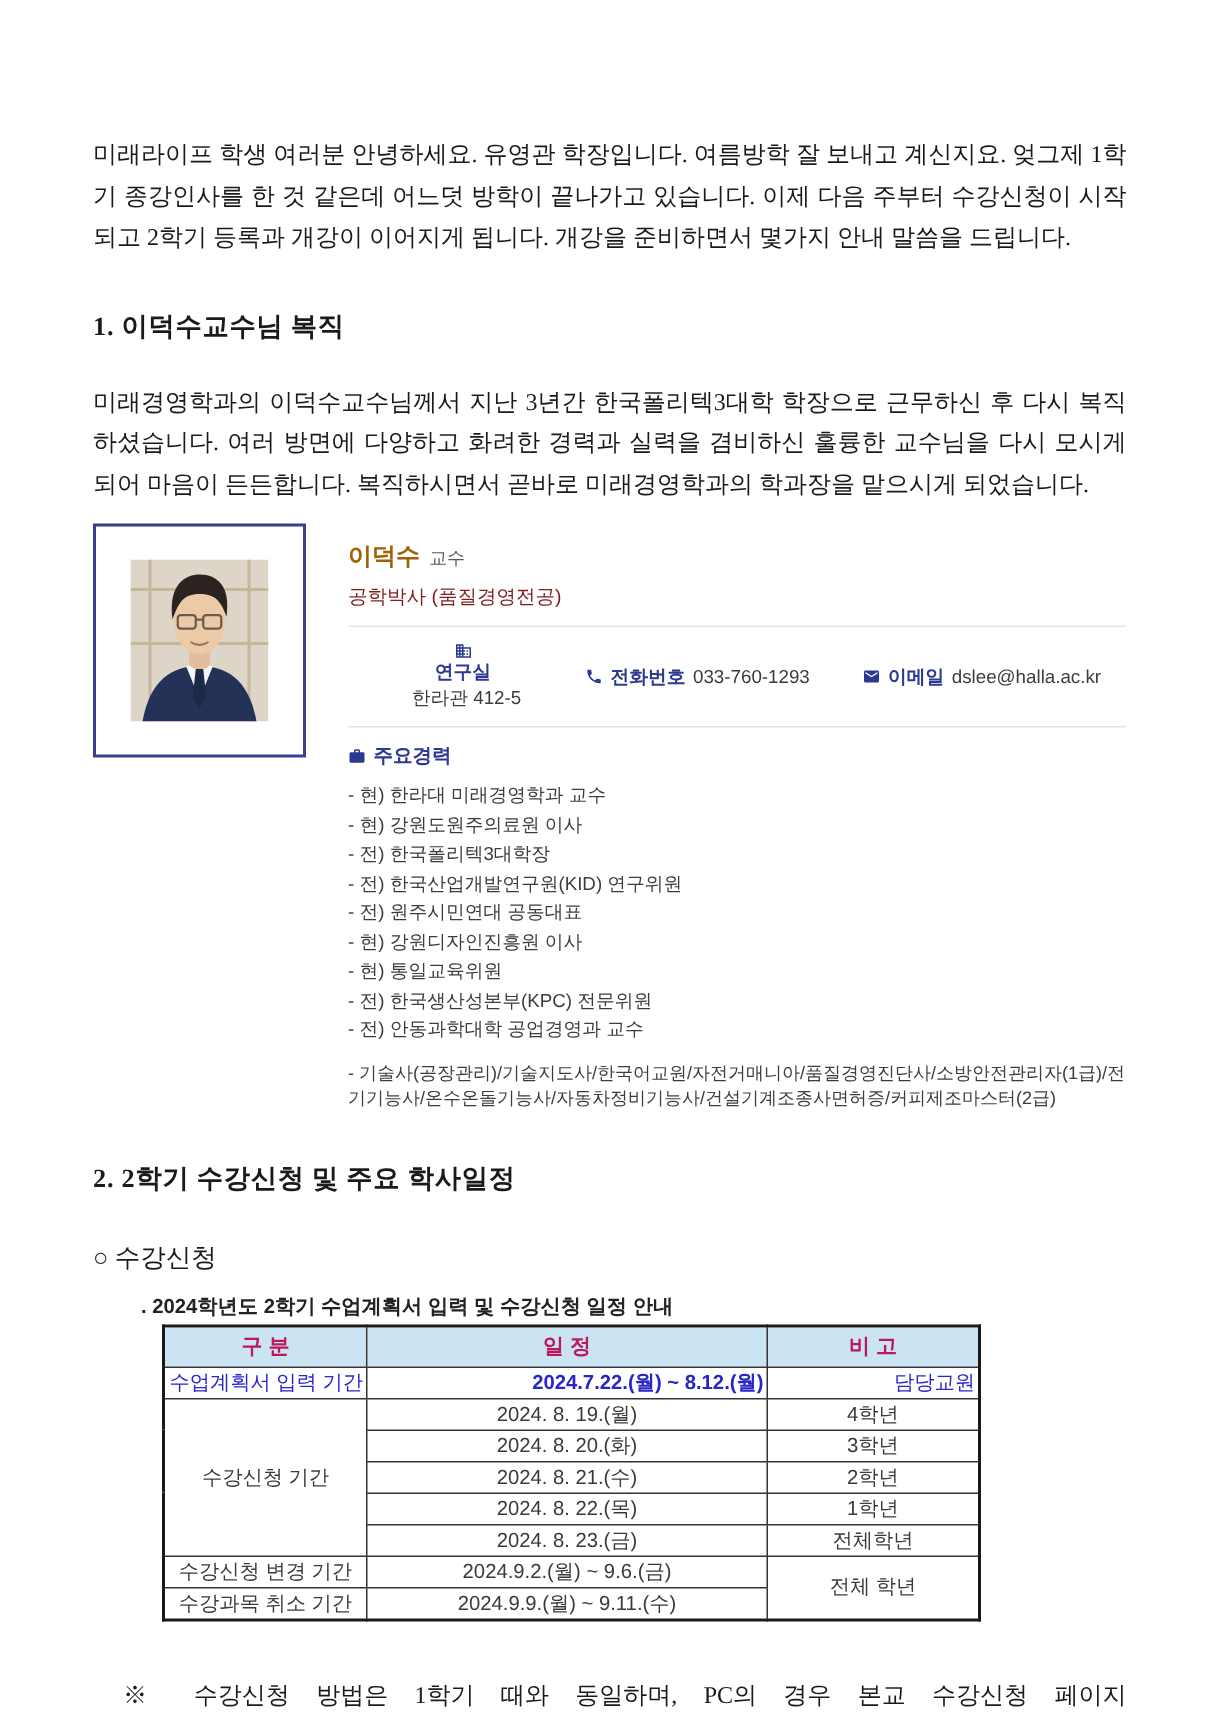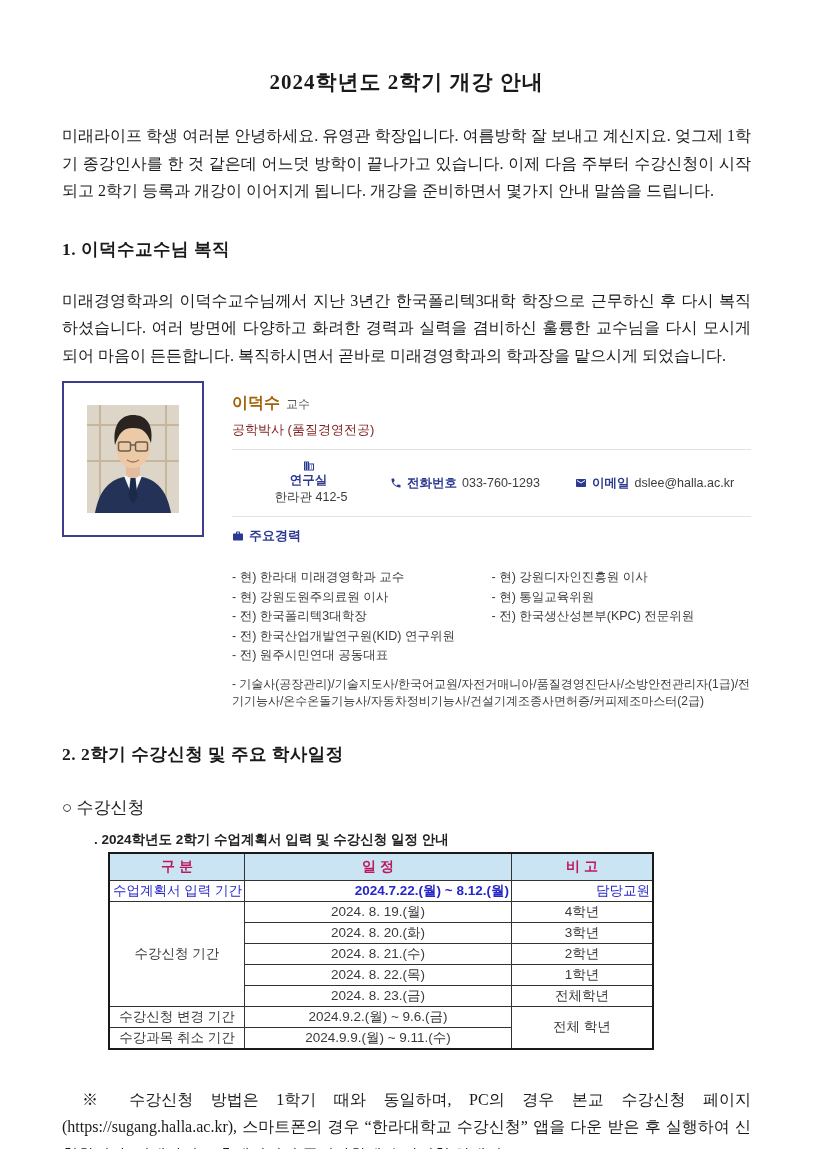--- a/index.html
+++ b/index.html
@@ -42,21 +42,21 @@
   .card-divider{border:none;border-top:1px solid #e3e3e3;margin:10px 0;}
   .contact-row{display:flex;align-items:center;font-size:12.5px;color:#3c3c3c;}
   .contact-item{display:flex;align-items:center;white-space:nowrap;}
   .contact-item.c1{width:158px;flex-direction:column;}
   .contact-item.c2{width:185px;}
   .cicon{display:inline-flex;margin-right:5px;}
   .cicon svg{width:12px;height:12px;fill:#2b3990;}
   .contact-label{color:#2b3990;font-weight:bold;margin-right:5px;}
   .career-heading-row{display:flex;align-items:center;margin-top:2px;}
   .career-heading{font-size:13px;font-weight:bold;color:#2b3990;}
-  .career-cols{display:flex;margin-top:23px;}
+  .career-cols{display:flex;margin-top:8px;flex-direction:column;}
   .career-col{width:50%;}
   .career-item{font-size:12.5px;color:#3c3c3c;line-height:19.5px;}
   .prof-certs{font-size:12px;color:#3c3c3c;line-height:17px;margin-top:10px;}
   
   .sub-heading{font-size:17px;margin-top:30px;}
   .table-caption{
     font-family:"Liberation Sans", sans-serif;
     font-size:13.5px;font-weight:bold;color:#222222;
     margin:12px 0 3px 32px;
   }
@@ -83,21 +83,20 @@
   .footer-para{
     font-size:16px;line-height:27.5px;text-align:justify;
     margin:36px 0 0 0;text-indent:20px;
   }
 </style>
 </head>
 <body>
 
 <div class="page">
 
-  <h1 class="doc-title">2024학년도 2학기 개강 안내</h1>
 
   <p class="body-para">미래라이프 학생 여러분 안녕하세요. 유영관 학장입니다. 여름방학 잘 보내고 계신지요. 엊그제 1학기 종강인사를 한 것 같은데 어느덧 방학이 끝나가고 있습니다. 이제 다음 주부터 수강신청이 시작되고 2학기 등록과 개강이 이어지게 됩니다. 개강을 준비하면서 몇가지 안내 말씀을 드립니다.</p>
 
   <h2 class="sec-heading">1. 이덕수교수님 복직</h2>
 
   <p class="body-para">미래경영학과의 이덕수교수님께서 지난 3년간 한국폴리텍3대학 학장으로 근무하신 후 다시 복직하셨습니다. 여러 방면에 다양하고 화려한 경력과 실력을 겸비하신 훌륭한 교수님을 다시 모시게 되어 마음이 든든합니다. 복직하시면서 곧바로 미래경영학과의 학과장을 맡으시게 되었습니다.</p>
 
   <div class="prof-card">
     <div class="photo-frame">
       <svg viewBox="0 0 92 108" aria-hidden="true">
@@ -177,20 +176,21 @@
           <div class="career-item">- 현) 한라대 미래경영학과 교수</div>
           <div class="career-item">- 현) 강원도원주의료원 이사</div>
           <div class="career-item">- 전) 한국폴리텍3대학장</div>
           <div class="career-item">- 전) 한국산업개발연구원(KID) 연구위원</div>
           <div class="career-item">- 전) 원주시민연대 공동대표</div>
         </div>
         <div class="career-col">
           <div class="career-item">- 현) 강원디자인진흥원 이사</div>
           <div class="career-item">- 현) 통일교육위원</div>
           <div class="career-item">- 전) 한국생산성본부(KPC) 전문위원</div>
+          <div class="career-item">- 전) 안동과학대학 공업경영과 교수</div>
         </div>
       </div>
 
       <div class="prof-certs">- 기술사(공장관리)/기술지도사/한국어교원/자전거매니아/품질경영진단사/소방안전관리자(1급)/전기기능사/온수온돌기능사/자동차정비기능사/건설기계조종사면허증/커피제조마스터(2급)</div>
     </div>
   </div>
 
   <h2 class="sec-heading">2. 2학기 수강신청 및 주요 학사일정</h2>
 
   <div class="sub-heading">○ 수강신청</div>

